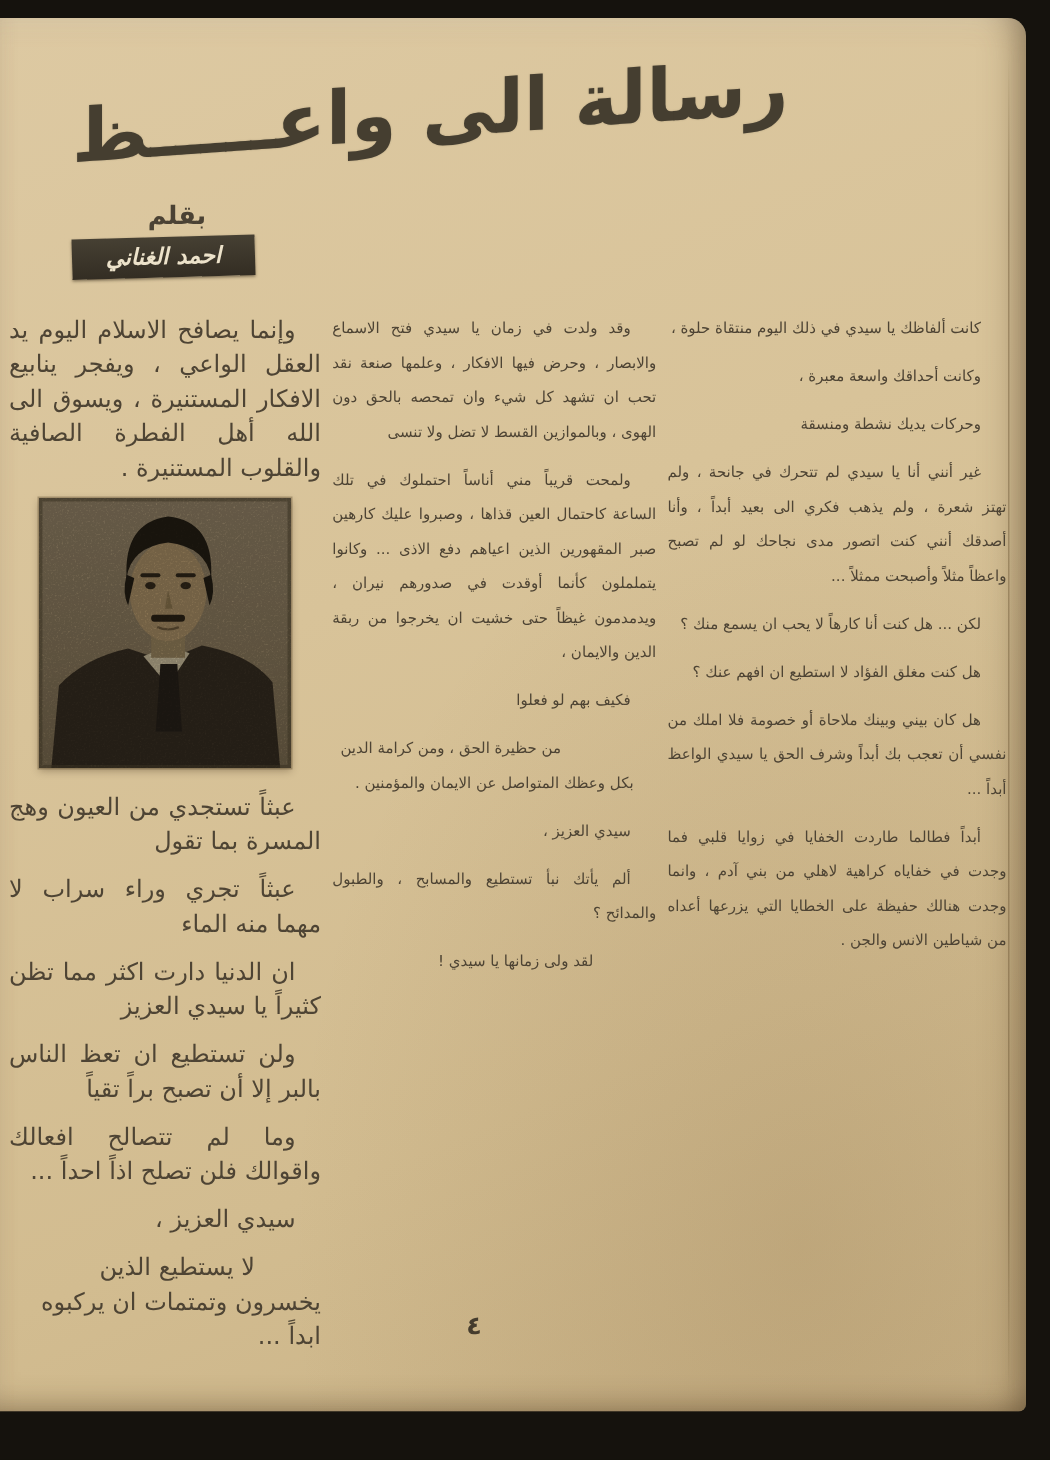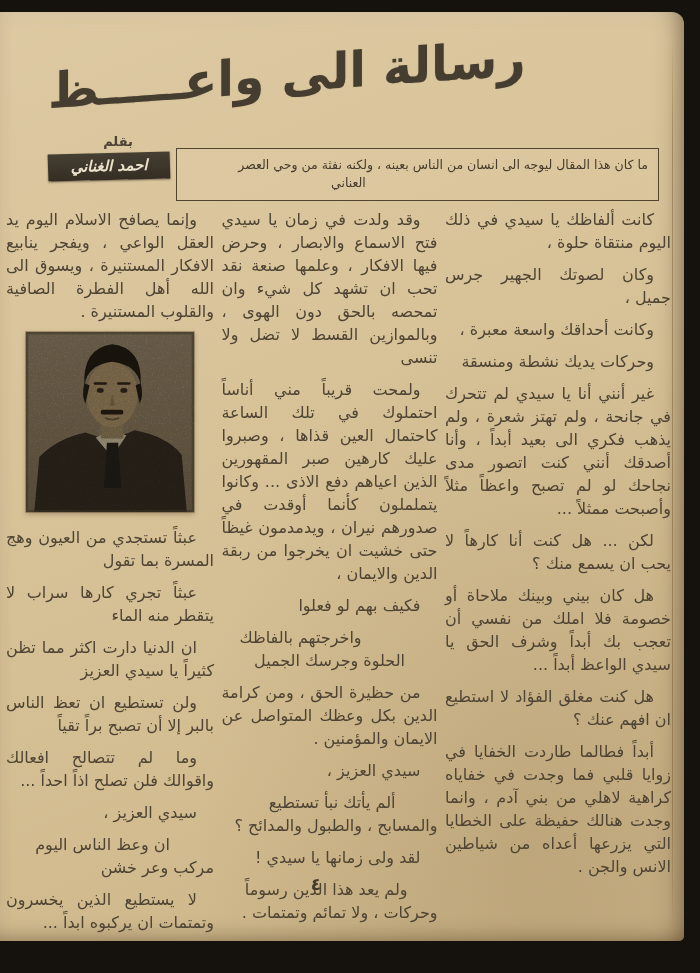--- a/index.html
+++ b/index.html
@@ -27,21 +27,21 @@
   }
   
   .title{
     position:absolute;top:30px;right:158px;width:350px;
     font-size:49px;font-weight:600;color:#453e30;
     transform:rotate(-4deg) skewX(-4deg);
     letter-spacing:1px;white-space:nowrap;
     text-shadow:0 0 1px rgba(69,62,48,.35);
   }
   .byline{position:absolute;top:122px;left:48px;width:122px;text-align:center;}
-  .byline-label{font-size:13px;color:#4b4234;margin:0 0 4px 18px;font-weight:600;}
+  .byline-label{font-size:17px;color:#4b4234;margin:0 0 4px 18px;font-weight:600;}
   .author-box{
     background:linear-gradient(180deg,#464033,#332d23);
     color:#ece2ca;font-size:15px;font-style:italic;font-weight:600;
     padding:4px 8px 5px;transform:rotate(-1.5deg);
     box-shadow:0 1px 2px rgba(40,30,15,.5);
     white-space:nowrap;
   }
   
   .intro{
     position:absolute;top:136px;right:25px;width:459px;
@@ -51,21 +51,21 @@
     background:rgba(255,245,220,.06);
   }
   .intro-sig{text-align:left;padding-left:142px;margin-top:-2px;font-size:12.5px;}
   
   .content{
     position:absolute;top:196px;right:13px;left:6px;
     display:flex;justify-content:space-between;
   }
   .col{color:#4e4434;}
   .col p{
-    margin:0 0 9px;font-size:16px;line-height:23px;
+    margin:0 0 9px;font-size:10px;line-height:23px;
     text-indent:17px;text-align:justify;
   }
   .col-right{width:226px;}
   .col-middle{width:216px;}
   .col-left{width:208px;}
   .col-left p{font-size:16px;line-height:23px;}
   .col-middle p:nth-child(4){text-indent:58px;text-align:center;}
   .col-middle p:nth-child(7){text-indent:42px;text-align:right;}
   .col-middle p:nth-child(9){text-indent:30px;text-align:right;}
   .col-left .below-photo p:nth-child(7){text-indent:44px;text-align:right;}
@@ -86,49 +86,42 @@
 
 <div class="paper">
 
   <div class="title">رسالة الى واعـــــظ</div>
 
   <div class="byline">
     <div class="byline-label">بقلم</div>
     <div class="author-box">احمد الغناني</div>
   </div>
 
-  <div class="intro">
-    <div>ما كان هذا المقال ليوجه الى انسان من الناس بعينه ، ولكنه نفثة من وحي العصر</div>
-    <div class="intro-sig">العناني</div>
-  </div>
 
   <div class="content">
 
     <div class="col col-right">
         <p>كانت ألفاظك يا سيدي في ذلك اليوم منتقاة حلوة ،</p>
-        <p>وكان لصوتك الجهير جرس جميل ،</p>
         <p>وكانت أحداقك واسعة معبرة ،</p>
         <p>وحركات يديك نشطة ومنسقة</p>
         <p>غير أنني أنا يا سيدي لم تتحرك في جانحة ، ولم تهتز شعرة ، ولم يذهب فكري الى بعيد أبداً ، وأنا أصدقك أنني كنت اتصور مدى نجاحك لو لم تصبح واعظاً مثلاً وأصبحت ممثلاً ...</p>
         <p>لكن ... هل كنت أنا كارهاً لا يحب ان يسمع منك ؟</p>
+        <p>هل كنت مغلق الفؤاد لا استطيع ان افهم عنك ؟</p>
         <p>هل كان بيني وبينك ملاحاة أو خصومة فلا املك من نفسي أن تعجب بك أبداً وشرف الحق يا سيدي الواعظ أبداً ...</p>
-        <p>هل كنت مغلق الفؤاد لا استطيع ان افهم عنك ؟</p>
         <p>أبداً فطالما طاردت الخفايا في زوايا قلبي فما وجدت في خفاياه كراهية لاهلي من بني آدم ، وانما وجدت هنالك حفيظة على الخطايا التي يزرعها أعداه من شياطين الانس والجن .</p>
       </div>
 
     <div class="col col-middle">
         <p>وقد ولدت في زمان يا سيدي فتح الاسماع والابصار ، وحرض فيها الافكار ، وعلمها صنعة نقد تحب ان تشهد كل شيء وان تمحصه بالحق دون الهوى ، وبالموازين القسط لا تضل ولا تنسى</p>
         <p>ولمحت قريباً مني أناساً احتملوك في تلك الساعة كاحتمال العين قذاها ، وصبروا عليك كارهين صبر المقهورين الذين اعياهم دفع الاذى ... وكانوا يتململون كأنما أوقدت في صدورهم نيران ، ويدمدمون غيظاً حتى خشيت ان يخرجوا من ربقة الدين والايمان ،</p>
         <p>فكيف بهم لو فعلوا</p>
-        <p>واخرجتهم بالفاظك الحلوة وجرسك الجميل</p>
         <p>من حظيرة الحق ، ومن كرامة الدين بكل وعظك المتواصل عن الايمان والمؤمنين .</p>
         <p>سيدي العزيز ،</p>
         <p>ألم يأتك نبأ تستطيع والمسابح ، والطبول والمدائح ؟</p>
         <p>لقد ولى زمانها يا سيدي !</p>
-        <p>ولم يعد هذا الدين رسوماً وحركات ، ولا تمائم وتمتمات .</p>
       </div>
 
     <div class="col col-left">
       <div class="above-photo">
           <p>وإنما يصافح الاسلام اليوم يد العقل الواعي ، ويفجر ينابيع الافكار المستنيرة ، ويسوق الى الله أهل الفطرة الصافية والقلوب المستنيرة .</p>
         </div>
 
       <div class="photo-wrap">
         <svg viewBox="0 0 164 176" xmlns="http://www.w3.org/2000/svg">
           <defs>
@@ -170,26 +163,25 @@
           <path d="M77,84 Q84,87 91,84" stroke="#6e5a3c" stroke-width="1.6" fill="none"></path>
 
           <rect x="1" y="1" width="162" height="174" fill="none" stroke="#564a33" stroke-width="2.5" opacity="0.55"></rect>
 
           <rect x="0" y="0" width="164" height="176" filter="url(#grain)" opacity="0.33"></rect>
         </svg>
       </div>
 
       <div class="below-photo">
           <p>عبثاً تستجدي من العيون وهج المسرة بما تقول</p>
-          <p>عبثاً تجري كارها سراب لا يتقطر منه الماء</p>
+          <p>عبثاً تجري وراء سراب لا مهما منه الماء</p>
           <p>ان الدنيا دارت اكثر مما تظن كثيراً يا سيدي العزيز</p>
           <p>ولن تستطيع ان تعظ الناس بالبر إلا أن تصبح براً تقياً</p>
           <p>وما لم تتصالح افعالك واقوالك فلن تصلح اذاً احداً ...</p>
           <p>سيدي العزيز ،</p>
-          <p>ان وعظ الناس اليوم مركب وعر خشن</p>
           <p>لا يستطيع الذين يخسرون وتمتمات ان يركبوه ابداً ...</p>
         </div>
     </div>
 
   </div>
 
   <div class="pagenum">٤</div>
 
 </div>
 

